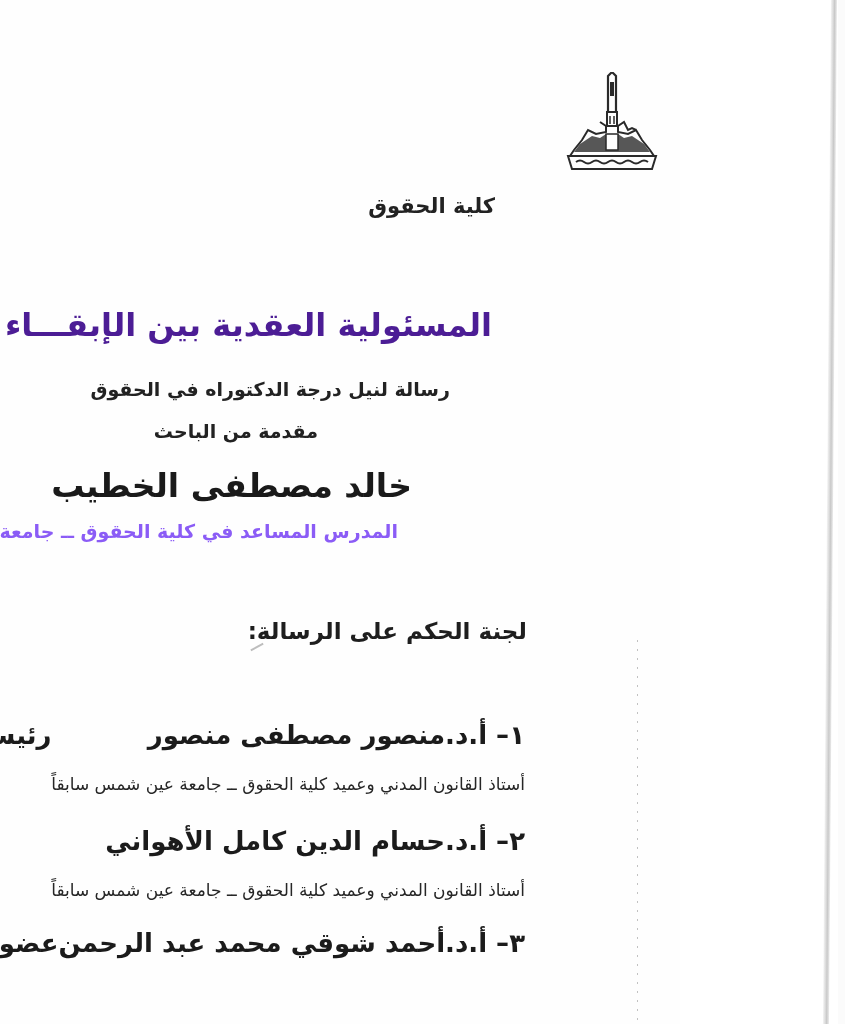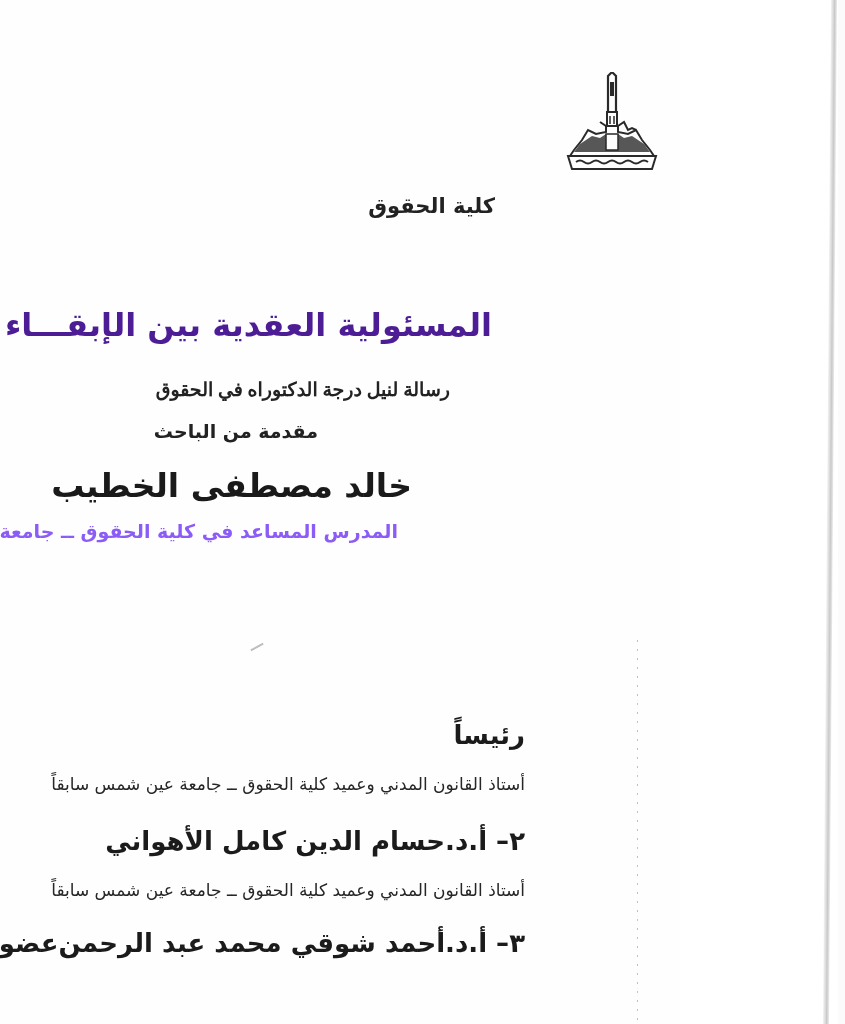--- a/index.html
+++ b/index.html
@@ -72,21 +72,20 @@
     .thesis-title {
       right: 188px; top: 306px;
       font-size: 32px;
       letter-spacing: 0.5px;
       color: #4c1d95;
     }
     .subtitle {
       right: 230px; top: 378px;
       font-size: 19px;
       color: #222;
-      font-family: Liberation Serif, serif;
     }
     .presented-by {
       right: 362px; top: 420px;
       font-size: 19px;
       color: #222;
       margin-left: 36px;
     }
     .author {
       right: 268px; top: 466px;
       font-size: 33px;
@@ -157,23 +156,25 @@
   <div class="rtl thesis-title">المسئولية العقدية بين الإبقـــاء والإلغـــاء</div>
 
   <div class="rtl subtitle">رسالة لنيل درجة الدكتوراه في الحقوق</div>
 
   <div class="rtl presented-by">مقدمة من الباحث</div>
 
   <div class="rtl author">خالد مصطفى الخطيب</div>
 
   <div class="rtl author-role">المدرس المساعد في كلية الحقوق ــ جامعة حلب</div>
 
+  <div class="rtl committee-heading">لجنة الحكم على الرسالة:</div>
 
   <div class="member member-1">
     <div class="member-line">
+      <span>١– أ.د.منصور مصطفى منصور</span>
       <span class="member-role">رئيساً</span>
     </div>
     <div class="member-desc">أستاذ القانون المدني وعميد كلية الحقوق ــ جامعة عين شمس سابقاً</div>
   </div>
 
   <div class="member member-2">
     <div class="member-line">
       <span>٢– أ.د.حسام الدين كامل الأهواني</span>
       <span class="member-role">خالدً وعضواً</span>
     </div>

